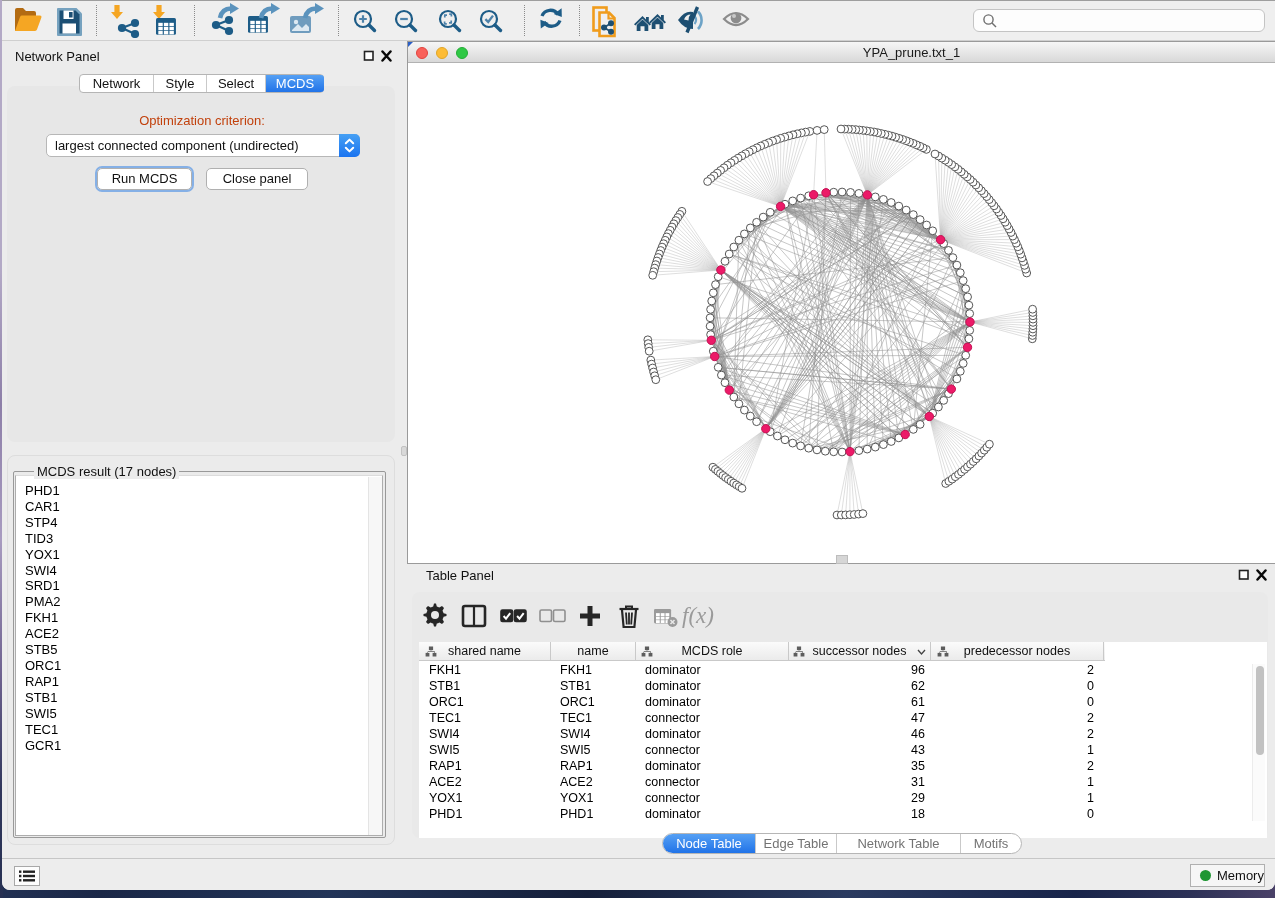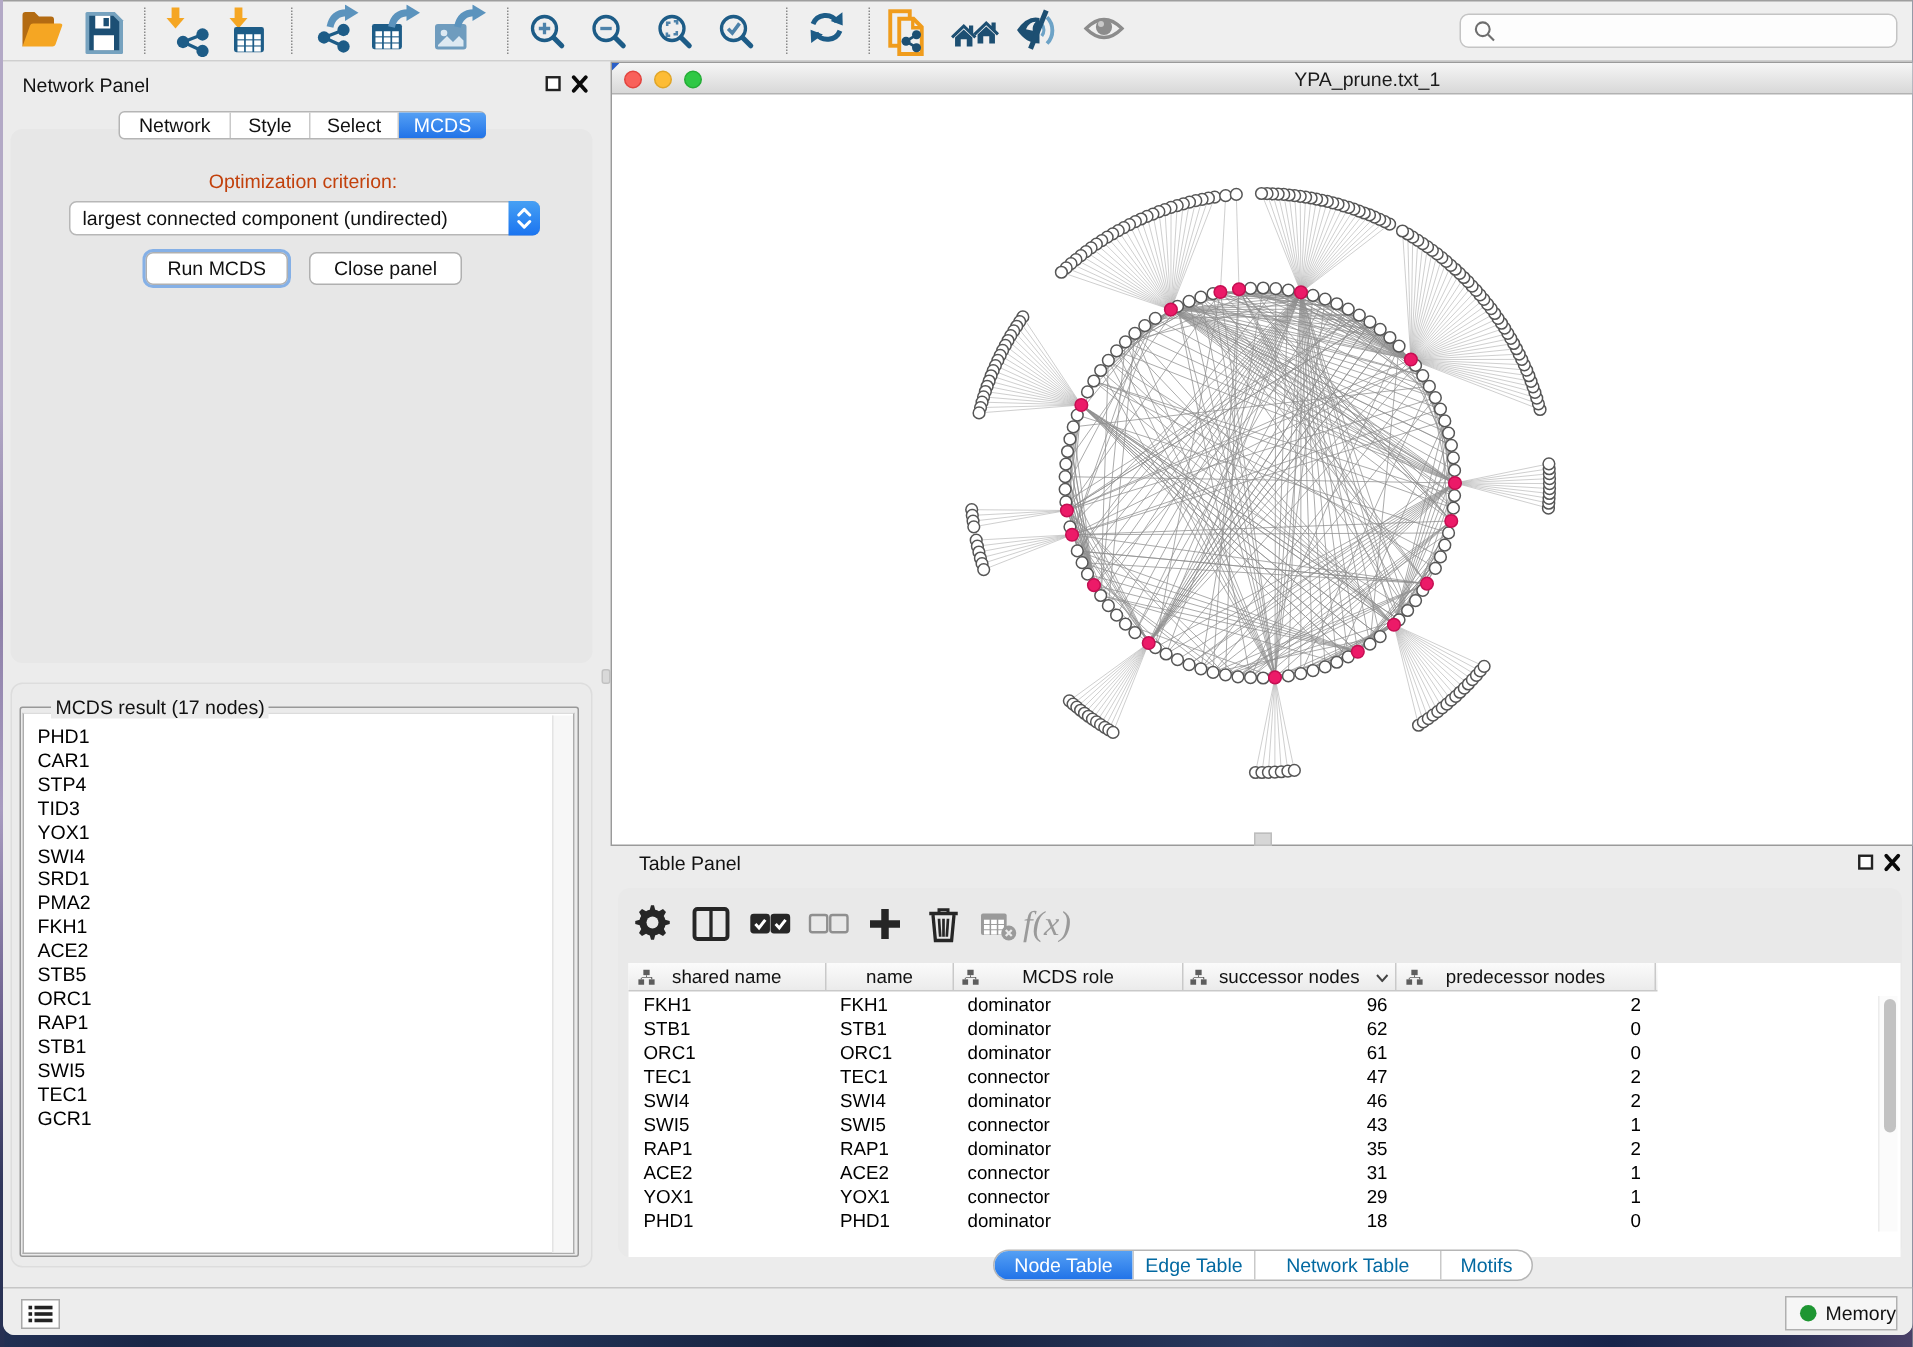--- a/index.html
+++ b/index.html
@@ -50,21 +50,21 @@
   #tpTitle { left:424px; top:568px; font-size:13px; color:#111; }
   #tpPane { left:410px; top:592px; width:856px; height:246px; background:#e9e9e9; border-radius:8px; }
   #tbl { left:7px; top:50px; width:848px; height:196px; background:#fff; }
   #thead { left:0; top:0; width:686px; height:19px; background:linear-gradient(#fbfbfb,#ebebeb);
     border-bottom:1px solid #c9c9c9; display:flex; }
   .th { border-right:1px solid #c9c9c9; font-size:12.5px; color:#111; text-align:center; line-height:18px; position:relative;}
   .trow { position:absolute; font-size:12.5px; color:#000; height:16px; line-height:16px; }
   #vscroll { left:833px; top:22px; width:13px; height:157px; background:#fbfbfb; border-left:1px solid #ececec; }
   #vthumb { left:2.5px; top:2px; width:8px; height:89px; background:#c2c2c2; border-radius:4px;}
   #bottabs { left:660px; top:833px; height:21px; display:flex; border:1px solid #b6b6b6; border-radius:11px; background:#fff;}
-  .btab { font-size:13px; color:#0369a1; text-align:center; line-height:19px; border-right:1px solid #c9c9c9;}
+  .btab { font-size:13px; color:#737373; text-align:center; line-height:19px; border-right:1px solid #c9c9c9;}
   .btab.sel { background:linear-gradient(#55a0f4,#2173e8); color:#fff; border-radius:10px 0 0 10px; }
   
   #statusline { left:0px; top:858px; width:1273px; border-top:1px solid #c6c6c6; height:32px; background:#ededed;}
   #hamb { left:12px; top:866px; width:26px; height:20px; background:#fdfdfd; border:1px solid #a8a8a8; }
   #membtn { left:1188px; top:864px; width:75px; height:23px; background:#f6f6f6; border:1px solid #b0b0b0;
     font-size:13px; color:#111; line-height:21px; }
 </style>
 </head>
 <body>
 <div id="wall" class="abs"></div>

